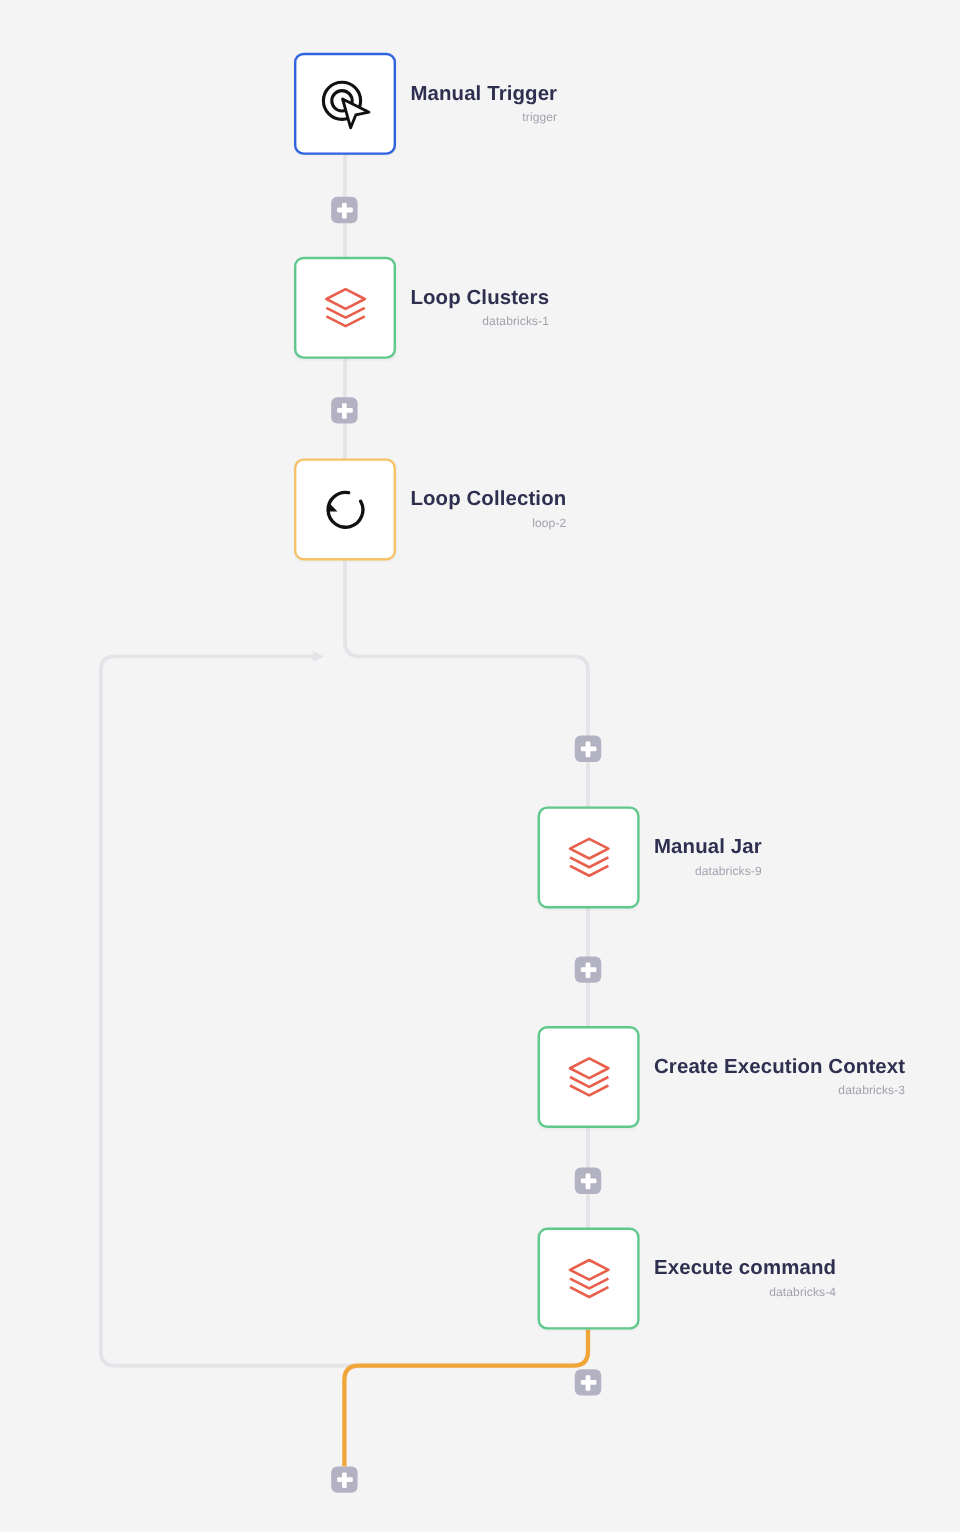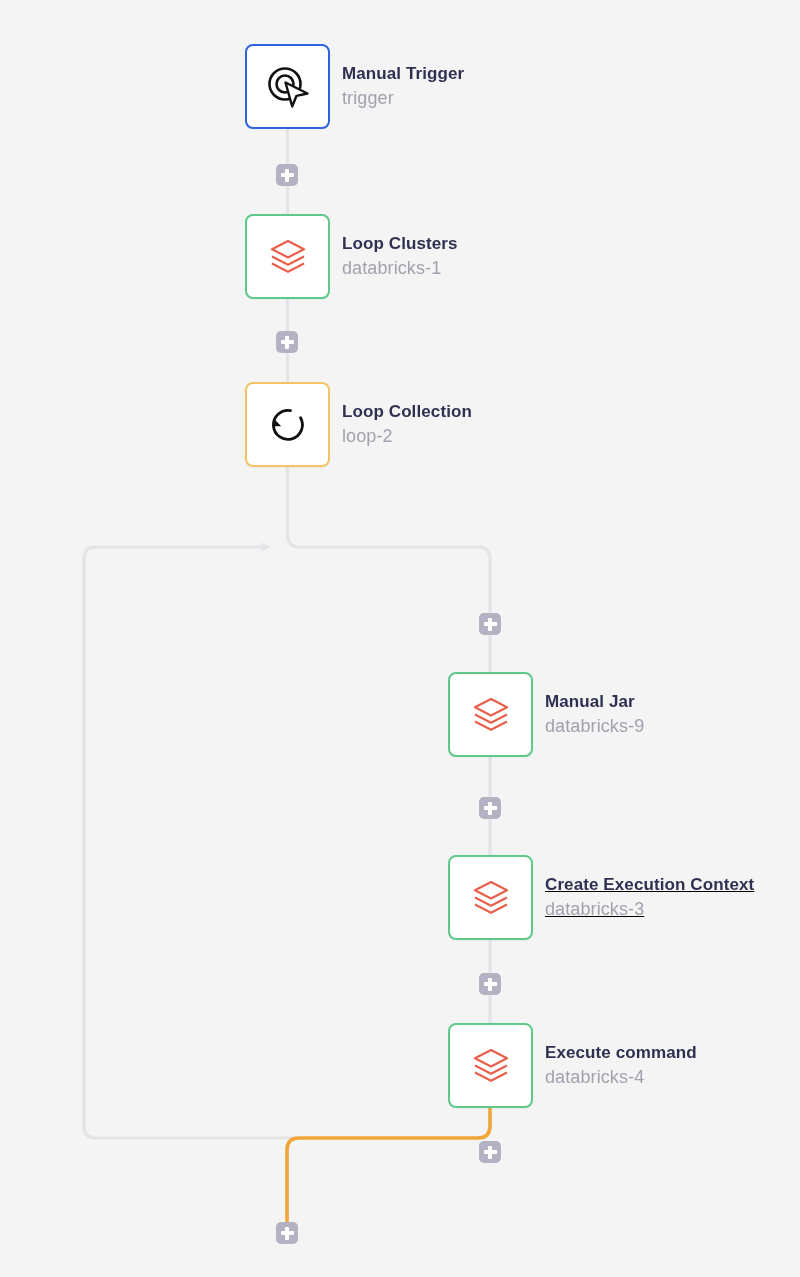--- a/index.html
+++ b/index.html
@@ -8,20 +8,21 @@
     width: 800px; height: 1277px;
     background: #f4f4f5;
     font-family: "Liberation Sans", sans-serif;
     overflow: hidden;
   }
   #canvas {
     position: relative;
     width: 800px;
     height: 1211px;
     background: #f4f4f5;
+    text-align: right;
   }
   #edges {
     position: absolute;
     left: 0; top: 0;
     width: 800px; height: 1277px;
     pointer-events: none;
   }
   .node {
     position: absolute;
     display: flex;
@@ -54,21 +55,21 @@
     line-height: 1.15;
     white-space: nowrap;
   }
   .node-title {
     font-size: 17px;
     font-weight: bold;
     color: #2f3050;
     letter-spacing: 0.1px;
   }
   .node-sub {
-    font-size: 18px;
+    font-size: 10px;
     color: #a1a2ad;
     margin-top: 5px;
     letter-spacing: 0.1px;
   }
 
   .plus-btn {
     position: absolute;
     width: 22px;
     height: 22px;
     border-radius: 5px;
@@ -172,21 +173,21 @@
           <path d="M6,28.6 L22,36.8 L38,28.6"></path>
         </g>
       </svg>
     </div>
     <div class="node-labels">
       <div class="node-title">Manual Jar</div>
       <div class="node-sub">databricks-9</div>
     </div>
   </div>
 
-  <div class="node" style="left:448px; top:855px;text-decoration:underline;">
+  <div class="node" style="left:448px; top:855px;">
     <div class="node-box action-box">
       <svg class="icon-svg" width="44" height="44" viewBox="0 0 44 44">
         <g fill="none" stroke="#e8604c" stroke-width="2.2" stroke-linejoin="round">
           <path d="M22,6 L38,14.2 L22,22.4 L6,14.2 Z"></path>
           <path d="M6,21.5 L22,29.7 L38,21.5"></path>
           <path d="M6,28.6 L22,36.8 L38,28.6"></path>
         </g>
       </svg>
     </div>
     <div class="node-labels">

